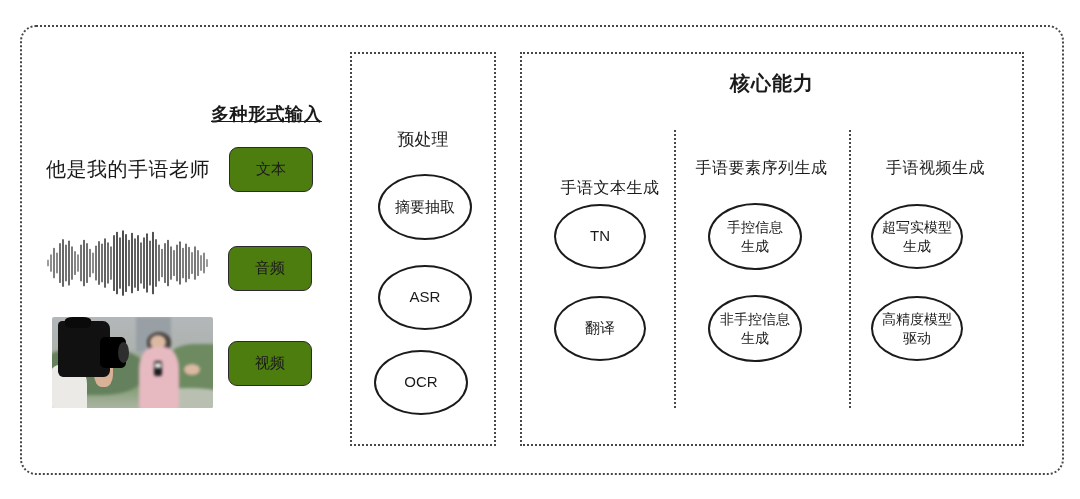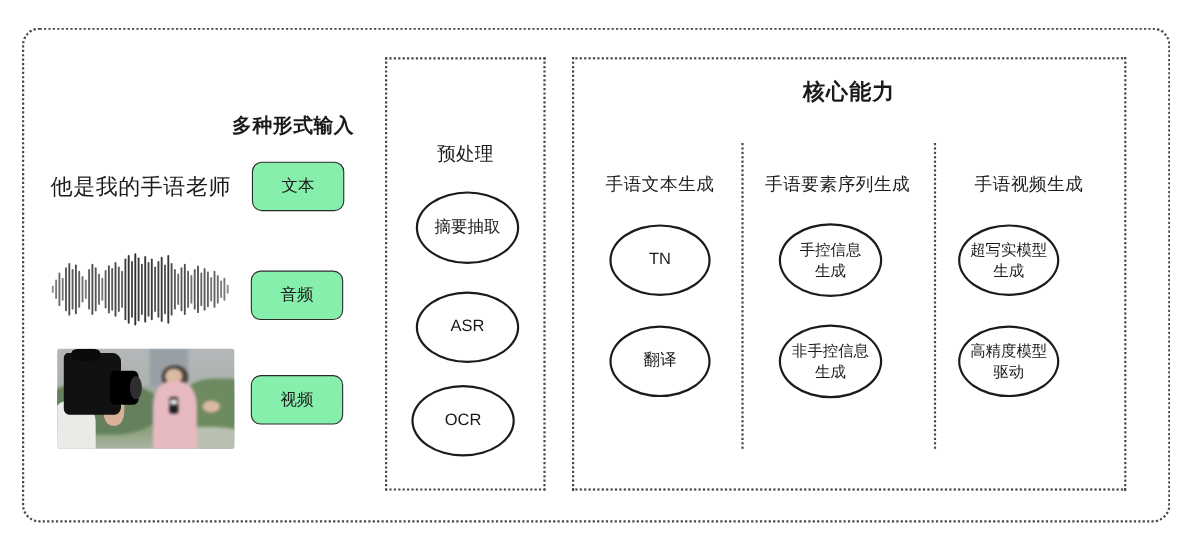--- a/index.html
+++ b/index.html
@@ -2,24 +2,24 @@
 <html><head>
 <meta charset="utf-8">
 <style>
   html,body{margin:0;padding:0;background:#ffffff;}
   body{width:1080px;height:499px;position:relative;overflow:hidden;
        font-family:"Liberation Sans","DejaVu Sans",sans-serif;color:#1a1a1a;}
   .canvas{position:absolute;inset:0;}
   .outer-border{position:absolute;left:20px;top:25px;width:1040px;height:446px;
        border:2px dotted #474747;border-radius:16px;}
   
-  .input-heading{position:absolute;left:211px;top:102px;font-size:18px;font-weight:bold;letter-spacing:0.5px;}
+  .input-heading{position:absolute;left:211px;top:102px;font-size:18px;font-weight:bold;letter-spacing:0.5px;text-decoration:underline;}
   .sample-text{position:absolute;left:46px;top:156px;font-size:20px;letter-spacing:0.5px;}
   .io-box{position:absolute;width:82px;height:43px;border:1.8px solid #2a2a2a;border-radius:9px;
-       background:#86efac;display:flex;align-items:center;justify-content:center;font-size:15px;}
+       background:#4d7c0f;display:flex;align-items:center;justify-content:center;font-size:15px;}
   .io-text{left:229px;top:147px;}
   .io-audio{left:228px;top:246px;}
   .io-video{left:228px;top:341px;}
   #waveform{position:absolute;left:44px;top:228px;}
   
   .photo{position:absolute;left:52px;top:317px;width:161px;height:91px;overflow:hidden;
        border-radius:2px;background:linear-gradient(#b3b7ba 0%,#adb3ae 35%,#7d9070 55%,#8aa07c 80%,#aab4a2 100%);}
   .photo .blurwrap{position:absolute;inset:0;filter:blur(1.6px);}
   .photo .building{position:absolute;left:52%;top:0;width:22%;height:38%;background:#99a0a5;}
   .photo .bush-l{position:absolute;left:-8%;top:34%;width:65%;height:52%;background:#64805c;border-radius:40%;}
@@ -177,21 +177,21 @@
     <div class="ellipse el-ocr">
       <span class="node-label">OCR</span>
     </div>
   </div>
 
   <div class="dash-box core-box">
     <div class="box-title">核心能力</div>
     <div class="v-divider" style="left:152px;"></div>
     <div class="v-divider" style="left:327px;"></div>
 
-    <div class="col-header" style="left:2px;width:152px;">手语文本生成</div>
+    <div class="col-header" style="left:12px;width:152px;margin-top:20px;">手语文本生成</div>
     <div class="col-header" style="left:152px;width:175px;">手语要素序列生成</div>
     <div class="col-header" style="left:327px;width:173px;">手语视频生成</div>
 
     <div class="ellipse el-trans">
       <span class="node-label">翻译</span>
     </div>
     <div class="ellipse el-tn">
       <span class="node-label">TN</span>
     </div>
     <div class="ellipse el-manual">

